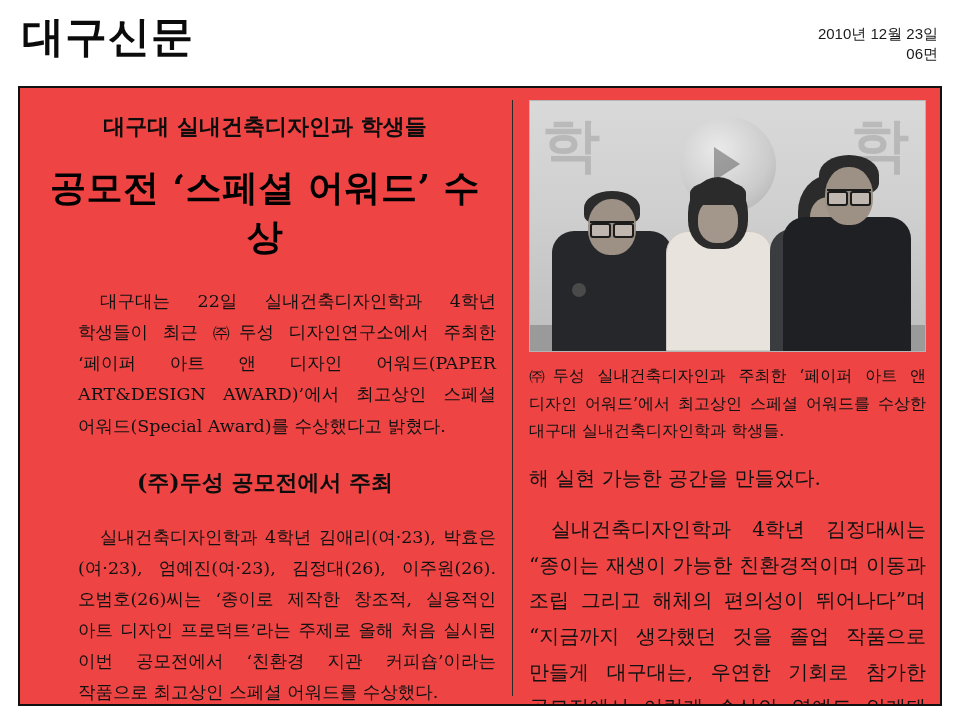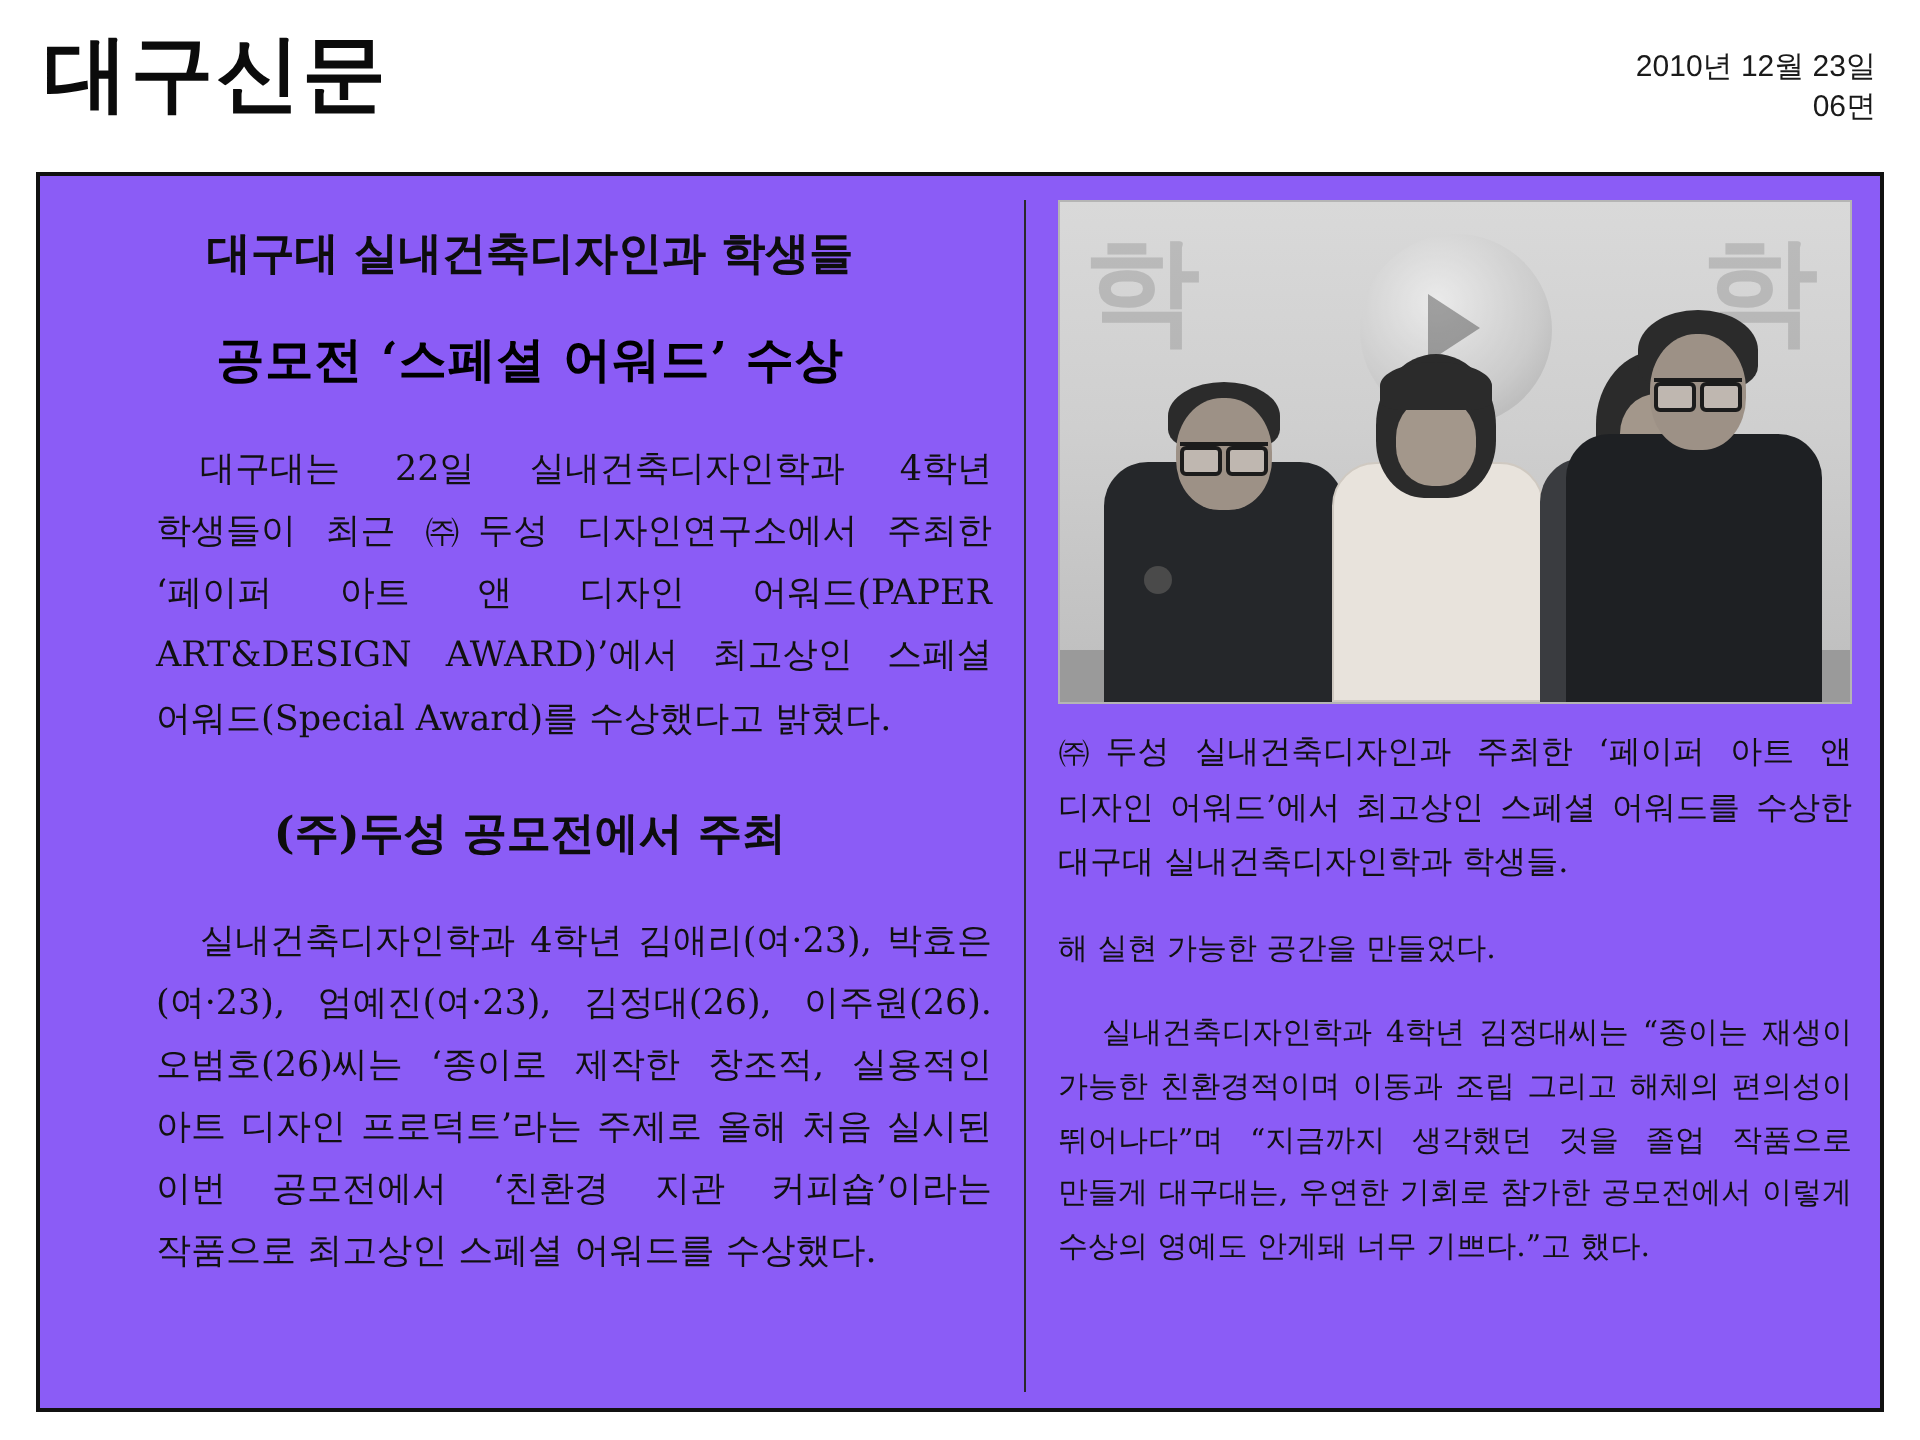--- a/index.html
+++ b/index.html
@@ -58,21 +58,21 @@
 
   
   .frame {
     position: absolute;
     left: 18px;
     top: 86px;
     width: 924px;
     height: 620px;
     border: 2px solid #111111;
     box-sizing: border-box;
-    background: #8b5cf6;
+    background: #ef4444;
     overflow: hidden;
   }
 
   .columns {
     position: relative;
     width: 100%;
     height: 100%;
     display: flex;
     box-sizing: border-box;
     padding: 10px 14px 6px 14px;
@@ -102,21 +102,21 @@
     font-family: "DejaVu Serif", serif;
     font-size: 22px;
     font-weight: bold;
     letter-spacing: 0px;
     margin: 14px 0 0 0;
     color: #0d0d0d;
   }
   .headline {
     text-align: center;
     font-family: "DejaVu Serif", serif;
-    font-size: 24px;
+    font-size: 36px;
     font-weight: bold;
     letter-spacing: 0.5px;
     margin: 22px 0 0 0;
     color: #000000;
   }
 
   .body-text {
     font-family: "DejaVu Serif", serif;
     font-size: 17.5px;
     line-height: 1.78;
@@ -307,21 +307,21 @@
     font-size: 16px;
     line-height: 1.72;
     margin: 10px 0 0 0;
     text-align: justify;
     color: #111111;
     word-break: keep-all;
   }
 
   .right-body {
     font-family: "DejaVu Serif", serif;
-    font-size: 15px;
+    font-size: 20px;
     line-height: 1.78;
     text-align: justify;
     color: #111111;
     margin: 16px 0 0 0;
     word-break: keep-all;
   }
   .right-body.indent { text-indent: 22px; }
 </style>
 </head>
 <body>

